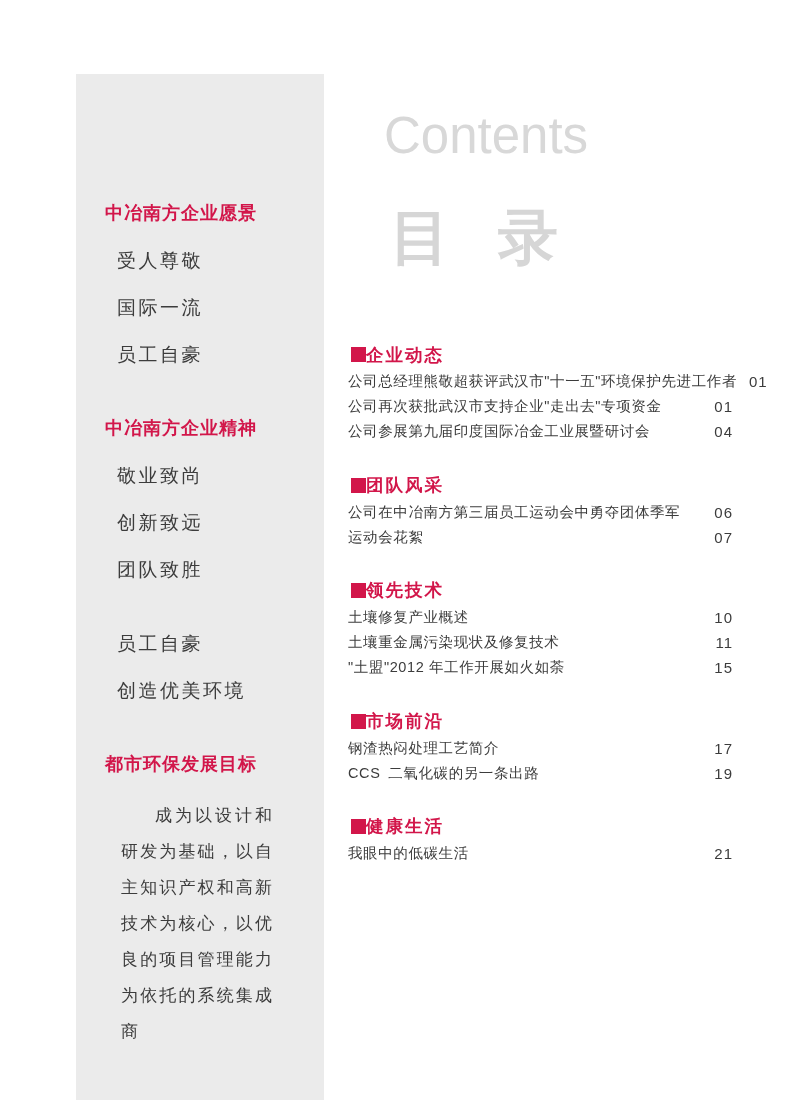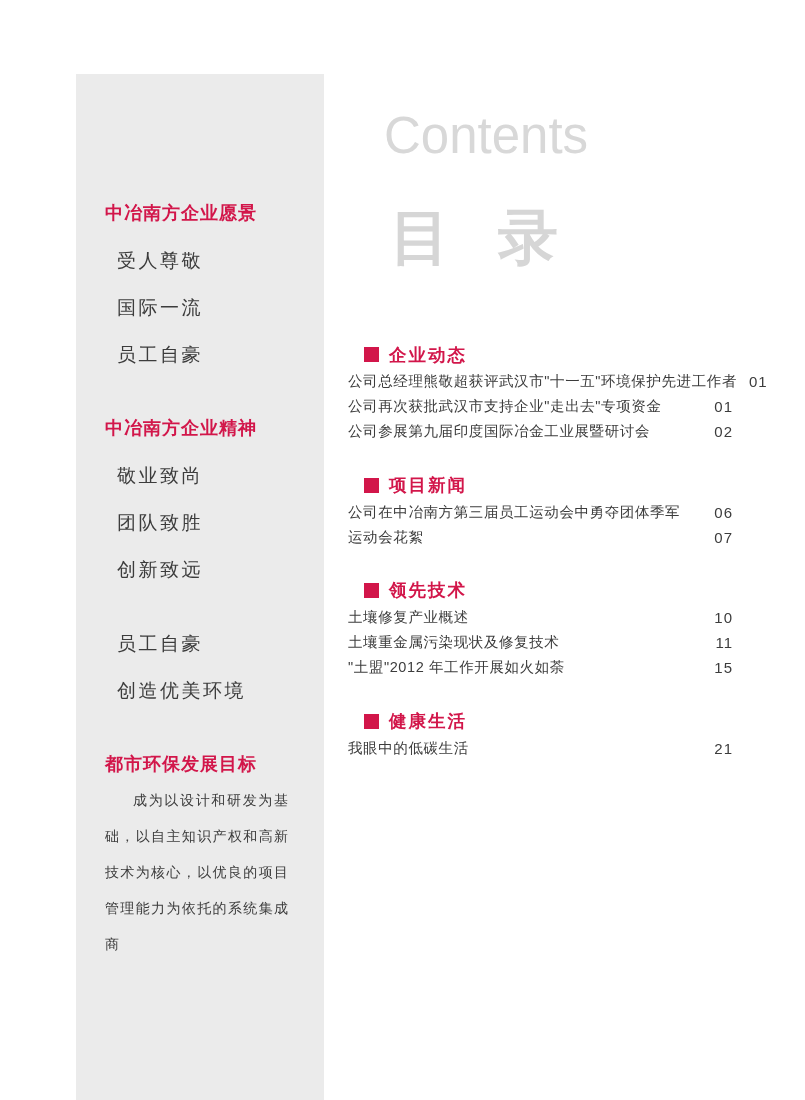--- a/index.html
+++ b/index.html
@@ -29,21 +29,21 @@
   .sb-group{margin:0 0 39px 0;}
   .sb-heading{
     margin:0;font-size:18px;font-weight:bold;color:var(--accent-red);
     line-height:35px;letter-spacing:1px;white-space:nowrap;
   }
   .sb-item{
     margin:12px;font-size:19px;color:var(--text-dark);
     line-height:35px;letter-spacing:2.5px;white-space:nowrap;
   }
   .sb-para{
-    margin:0;font-size:14px;color:var(--text-dark);
+    margin:16px;font-size:17px;color:var(--text-dark);
     line-height:36px;letter-spacing:1px;
     text-align:justify;text-indent:2em;
   }
 
   
   .title-en{
     position:absolute;left:384px;top:110px;
     font-size:51px;line-height:1;color:var(--title-gray);
     letter-spacing:0px;
   }
@@ -52,22 +52,22 @@
     font-family:Liberation Mono, monospace;
     font-size:60px;line-height:1;color:var(--title-zh-gray);
     font-weight:bold;letter-spacing:6px;
   }
 
   .toc{
     position:absolute;left:348px;top:342px;width:385px;
   }
   .toc-section{margin:0 0 28px 0;}
   .toc-heading{
-    display:flex;align-items:center;gap:10px;
-    height:25px;margin:0 0 2px 16px;text-align:center;
+    display:flex;align-items:center;
+    height:25px;margin:0 0 2px 3px;text-align:center;
   }
   .sq{
     width:15px;height:15px;flex:0 0 auto;
     background:var(--accent-red);
   }
   .toc-heading-text{
     font-size:17.5px;font-weight:bold;color:var(--accent-red);
     letter-spacing:2px;white-space:nowrap;
   }
   .toc-row{
@@ -91,22 +91,22 @@
   <aside class="sidebar">
       <section class="sb-group">
         <h3 class="sb-heading">中冶南方企业愿景</h3>
         <p class="sb-item">受人尊敬</p>
         <p class="sb-item">国际一流</p>
         <p class="sb-item">员工自豪</p>
       </section>
       <section class="sb-group">
         <h3 class="sb-heading">中冶南方企业精神</h3>
         <p class="sb-item">敬业致尚</p>
+        <p class="sb-item">创新致远</p>
         <p class="sb-item">团队致胜</p>
-        <p class="sb-item">创新致远</p>
       </section>
       <section class="sb-group">
         <p class="sb-item">员工自豪</p>
         <p class="sb-item">创造优美环境</p>
       </section>
       <section class="sb-group">
         <h3 class="sb-heading">都市环保发展目标</h3>
         <p class="sb-para">成为以设计和研发为基础，以自主知识产权和高新技术为核心，以优良的项目管理能力为依托的系统集成商</p>
       </section>
     </aside>
@@ -124,27 +124,27 @@
         <div class="toc-row">
           <span class="toc-text">公司总经理熊敬超获评武汉市"十一五"环境保护先进工作者</span>
           <span class="toc-page">01</span>
         </div>
         <div class="toc-row">
           <span class="toc-text">公司再次获批武汉市支持企业"走出去"专项资金</span>
           <span class="toc-page">01</span>
         </div>
         <div class="toc-row">
           <span class="toc-text">公司参展第九届印度国际冶金工业展暨研讨会</span>
-          <span class="toc-page">02</span>
+          <span class="toc-page">04</span>
         </div>
       </section>
       <section class="toc-section">
         <div class="toc-heading">
           <span class="sq"></span>
-          <span class="toc-heading-text">项目新闻</span>
+          <span class="toc-heading-text">团队风采</span>
         </div>
         <div class="toc-row">
           <span class="toc-text">公司在中冶南方第三届员工运动会中勇夺团体季军</span>
           <span class="toc-page">06</span>
         </div>
         <div class="toc-row">
           <span class="toc-text">运动会花絮</span>
           <span class="toc-page">07</span>
         </div>
       </section>
@@ -162,20 +162,34 @@
           <span class="toc-page">11</span>
         </div>
         <div class="toc-row">
           <span class="toc-text">"土盟"2012 年工作开展如火如荼</span>
           <span class="toc-page">15</span>
         </div>
       </section>
       <section class="toc-section">
         <div class="toc-heading">
           <span class="sq"></span>
+          <span class="toc-heading-text">市场前沿</span>
+        </div>
+        <div class="toc-row">
+          <span class="toc-text">钢渣热闷处理工艺简介</span>
+          <span class="toc-page">17</span>
+        </div>
+        <div class="toc-row">
+          <span class="toc-text">CCS 二氧化碳的另一条出路</span>
+          <span class="toc-page">19</span>
+        </div>
+      </section>
+      <section class="toc-section">
+        <div class="toc-heading">
+          <span class="sq"></span>
           <span class="toc-heading-text">健康生活</span>
         </div>
         <div class="toc-row">
           <span class="toc-text">我眼中的低碳生活</span>
           <span class="toc-page">21</span>
         </div>
       </section>
     </div>
 
 </div>

